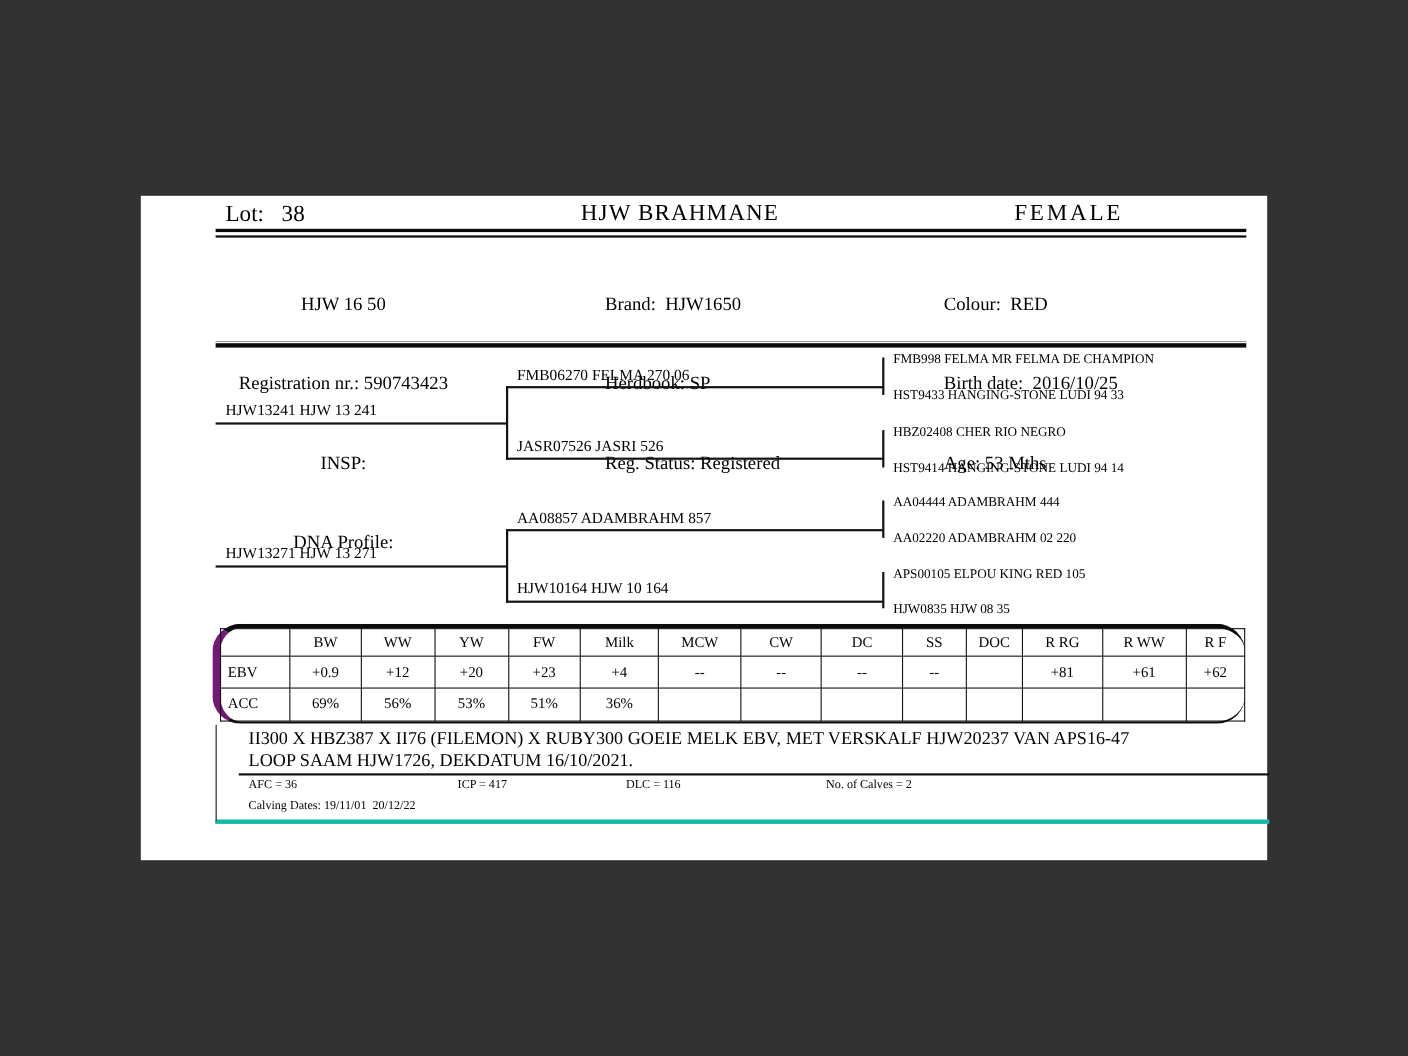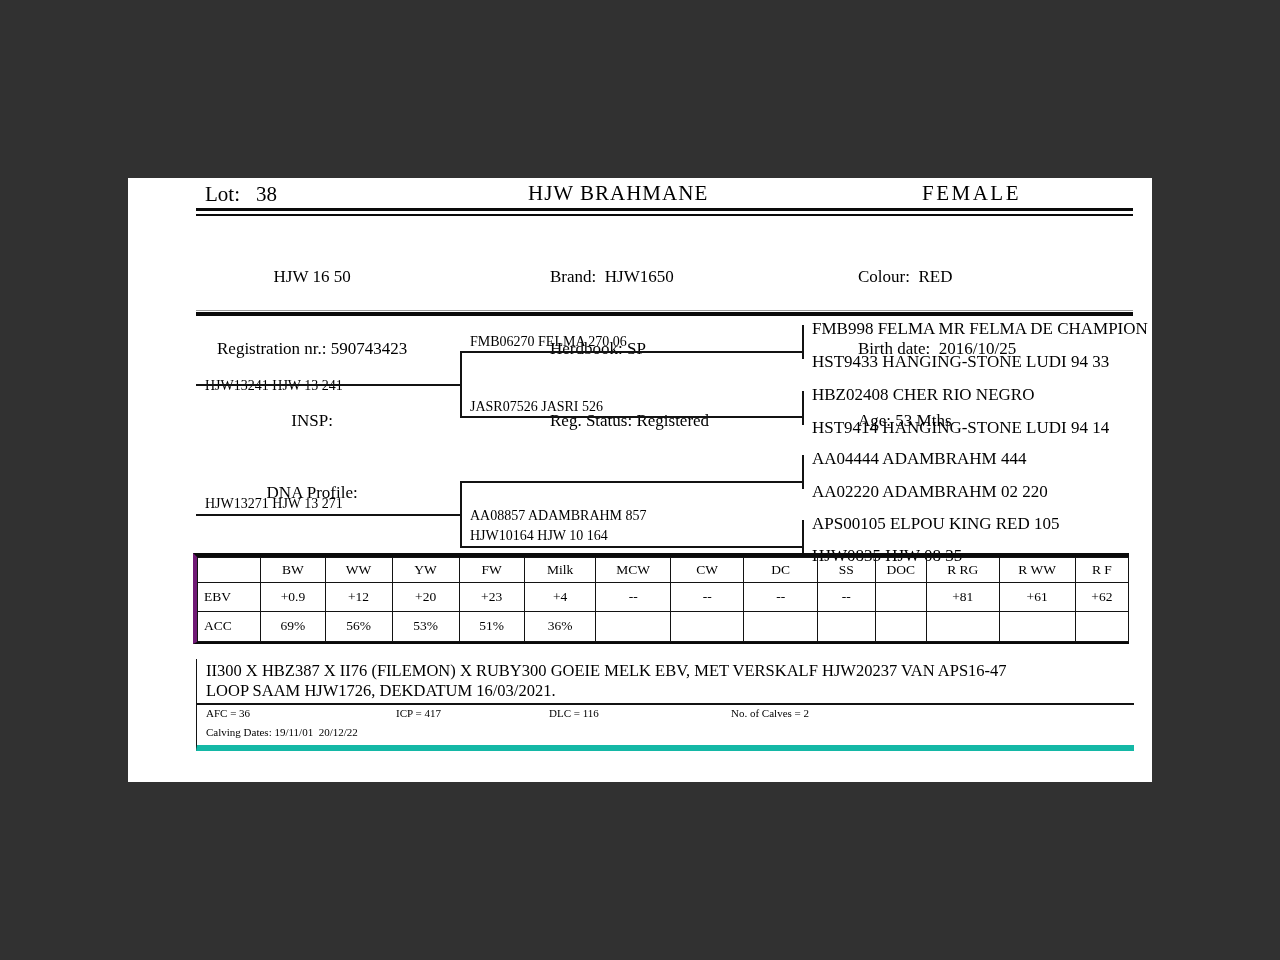--- a/index.html
+++ b/index.html
@@ -33,49 +33,51 @@
   .info-col div{height:24px;}
   .info-left{left:89px;top:39px;text-align:center;}
   .info-mid{left:422px;top:39px;}
   .info-right{left:730px;top:39px;}
 
   .section-rule{left:68px;top:132px;width:937px;height:1px;
     border-top:1px solid #9a9a9a;border-bottom:4px solid #0a0a0a;}
 
   
   .ped-name{position:absolute;font-size:14px;white-space:nowrap;}
-  .ped-name.gg{font-size:17px;}
+  .ped-name.gg{font-size:12px;}
 
   
   .ebv-wrap{
-    left:65px;top:375px;width:932px;height:85px;
-    border-left:4px solid #701a75;
+    left:65px;top:389px;width:932px;height:85px;
+    border-left:7px solid #701a75;
     border-top:4px solid #0a0a0a;
     border-bottom:2px solid #0a0a0a;
+    border-radius:26px;
   }
   table.ebv{border-collapse:collapse;table-layout:fixed;width:100%;height:100%;}
   table.ebv th, table.ebv td{
     border:1.5px solid #131313;
     font-weight:normal;
     font-size:13.5px;
     text-align:center;
     padding:0;
     overflow:hidden;
   }
   table.ebv td.rowlabel{text-align:left;padding-left:6px;}
   table.ebv tr.hdr{height:20px;}
   table.ebv tr.r-ebv{height:23px;}
   table.ebv tr.r-acc{height:24px;margin-left:46px;}
   table.ebv tr.r-breed{height:22px;}
 
   
   .notes-box{
     left:68px;top:481px;width:937px;
     border-left:1.5px solid #131313;
-    border-bottom:6px solid #14b8a6;
+    border-bottom:4px solid #14b8a6;
+    padding-left:20px;
   }
   .notes-text{padding:2px 0 2px 9px;font-size:16.5px;line-height:20px;}
   .fert{border-top:2px solid #131313;position:relative;height:40px;}
   .fert span{position:absolute;top:2px;font-size:11px;white-space:pre;}
   .fert .afc{left:9px;}
   .fert .icp{left:199px;}
   .fert .dlc{left:352px;}
   .fert .calves{left:534px;text-align:right;}
   .fert .calving{left:9px;top:21px;}
 </style>
@@ -102,30 +104,30 @@
     <div>Herdbook: SP</div>
     <div>Reg. Status: Registered</div>
   </div>
   <div class="abs info-col info-right">
     <div>Colour:  RED</div>
     <div>Birth date:  2016/10/25</div>
     <div>Age: 53 Mths</div>
   </div>
   <div class="abs section-rule"></div>
 
-  <div class="ped-name" style="left:77px;top:200px;">HJW13241 HJW 13 241</div>
+  <div class="ped-name" style="left:77px;top:188px;">HJW13241 HJW 13 241</div>
   <div class="hline" style="left:68px;top:206px;width:265px;"></div>
   <div class="ped-name" style="left:77px;top:318px;">HJW13271 HJW 13 271</div>
   <div class="hline" style="left:68px;top:336px;width:265px;"></div>
 
   <div class="ped-name" style="left:342px;top:156px;">FMB06270 FELMA 270 06</div>
   <div class="hline" style="left:332px;top:173px;width:343px;"></div>
   <div class="ped-name" style="left:342px;top:221px;">JASR07526 JASRI 526</div>
   <div class="hline" style="left:332px;top:238px;width:343px;"></div>
-  <div class="ped-name" style="left:342px;top:286px;margin-top:44px;">AA08857 ADAMBRAHM 857</div>
+  <div class="ped-name" style="left:342px;top:286px;">AA08857 ADAMBRAHM 857</div>
   <div class="hline" style="left:332px;top:303px;width:343px;"></div>
   <div class="ped-name" style="left:342px;top:350px;">HJW10164 HJW 10 164</div>
   <div class="hline" style="left:332px;top:368px;width:343px;"></div>
   <div class="vline" style="left:332px;top:173px;height:67px;"></div>
   <div class="vline" style="left:332px;top:303px;height:67px;"></div>
 
   <div class="ped-name gg" style="left:684px;top:141px;">FMB998 FELMA MR FELMA DE CHAMPION</div>
   <div class="ped-name gg" style="left:684px;top:174px;">HST9433 HANGING-STONE LUDI 94 33</div>
   <div class="ped-name gg" style="left:684px;top:207px;">HBZ02408 CHER RIO NEGRO</div>
   <div class="ped-name gg" style="left:684px;top:240px;">HST9414 HANGING-STONE LUDI 94 14</div>
@@ -205,21 +207,21 @@
         <td></td>
         <td></td>
       </tr>
     </tbody>
       </table>
   </div>
 
   <div class="abs notes-box">
     <div class="notes-text">
       <div>II300 X HBZ387 X II76 (FILEMON) X RUBY300 GOEIE MELK EBV, MET VERSKALF HJW20237 VAN APS16-47</div>
-      <div>LOOP SAAM HJW1726, DEKDATUM 16/03/2021.</div>
+      <div>LOOP SAAM HJW1726, DEKDATUM 16/10/2021.</div>
     </div>
     <div class="fert">
       <span class="afc">AFC = 36</span>
       <span class="icp">ICP = 417</span>
       <span class="dlc">DLC = 116</span>
       <span class="calves">No. of Calves = 2</span>
       <span class="calving">Calving Dates: 19/11/01  20/12/22</span>
     </div>
   </div>
 

